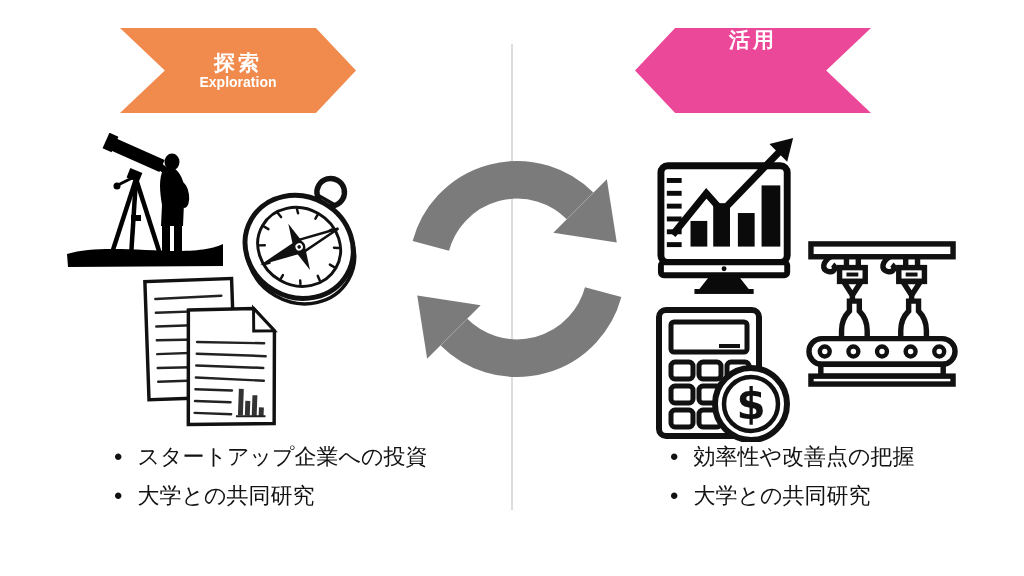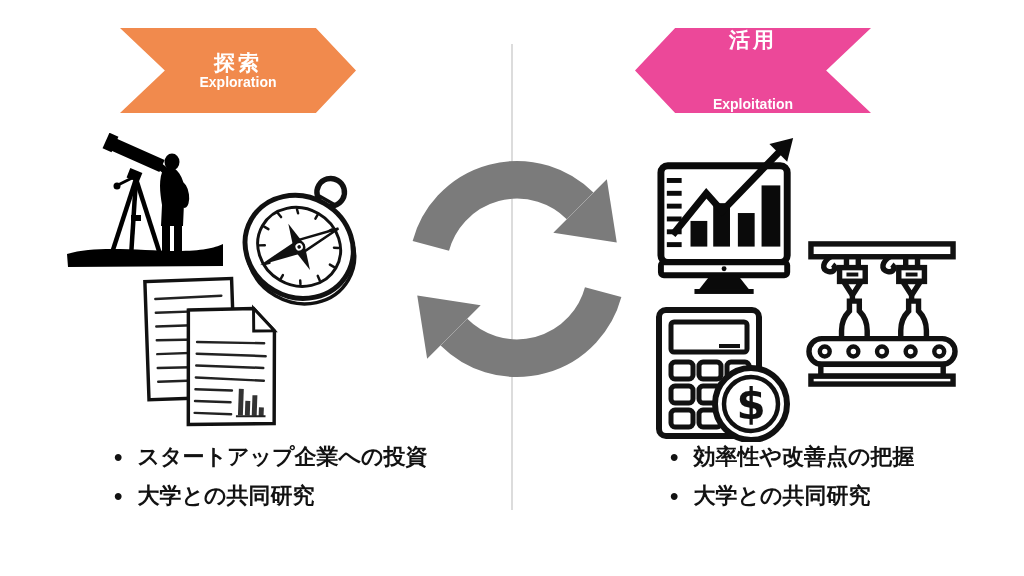--- a/index.html
+++ b/index.html
@@ -16,21 +16,21 @@
     color:#ffffff;text-align:center;
   }
   .banner-left{left:120px;background:#F18A4D;
     clip-path:polygon(0% 0%,83% 0%,100% 50%,83% 100%,0% 100%,19% 50%);}
   .banner-right{left:635px;background:#ec4899;
     clip-path:polygon(17% 0%,100% 0%,81% 50%,100% 100%,17% 100%,0% 50%);justify-content:space-between;}
   .banner .jp{font-size:21px;font-weight:bold;letter-spacing:3px;line-height:1.1;}
   .banner .en{font-size:14px;font-weight:bold;line-height:1.2;}
   .abs{position:absolute;}
   .bullets{position:absolute;top:444px;margin:0;padding:0;list-style:none;
-    font-size:22px;font-weight:bold;color:#121212;}
+    font-size:22px;font-weight:normal;color:#121212;}
   .bullets li{display:flex;align-items:center;margin-bottom:13px;line-height:1.1;}
   .bullets li::before{content:"•";font-size:24px;margin-right:15px;}
   .bullets-left{left:114px;}
   .bullets-right{left:670px;}
 </style>
 </head>
 <body>
 
 <div class="page">
 
@@ -47,21 +47,20 @@
     </g>
   </svg>
 
   <div class="banner banner-left">
     <div class="jp">探索</div>
     <div class="en">Exploration</div>
   </div>
 
   <div class="banner banner-right">
     <div class="jp">活用</div>
-    <div class="en">Exploitation</div>
   </div>
 
   <svg class="abs" style="left:62px;top:133px;" width="165" height="142" viewBox="0 0 165 142">
     <g fill="#000000">
       <path d="M5,121 C 35,112 80,118 115,118 C 140,118 152,115 161,111 L161,133 L6,134 Z"></path>
       <rect x="66" y="37" width="13" height="10" transform="rotate(22 72 42)"></rect>
       <line x1="70" y1="45" x2="56" y2="52" stroke="#000" stroke-width="3"></line>
       <circle cx="55" cy="53" r="3.5"></circle>
       <line x1="74" y1="46" x2="49" y2="123" stroke="#000" stroke-width="4.5"></line>
       <line x1="74" y1="46" x2="69" y2="124" stroke="#000" stroke-width="4.5"></line>

